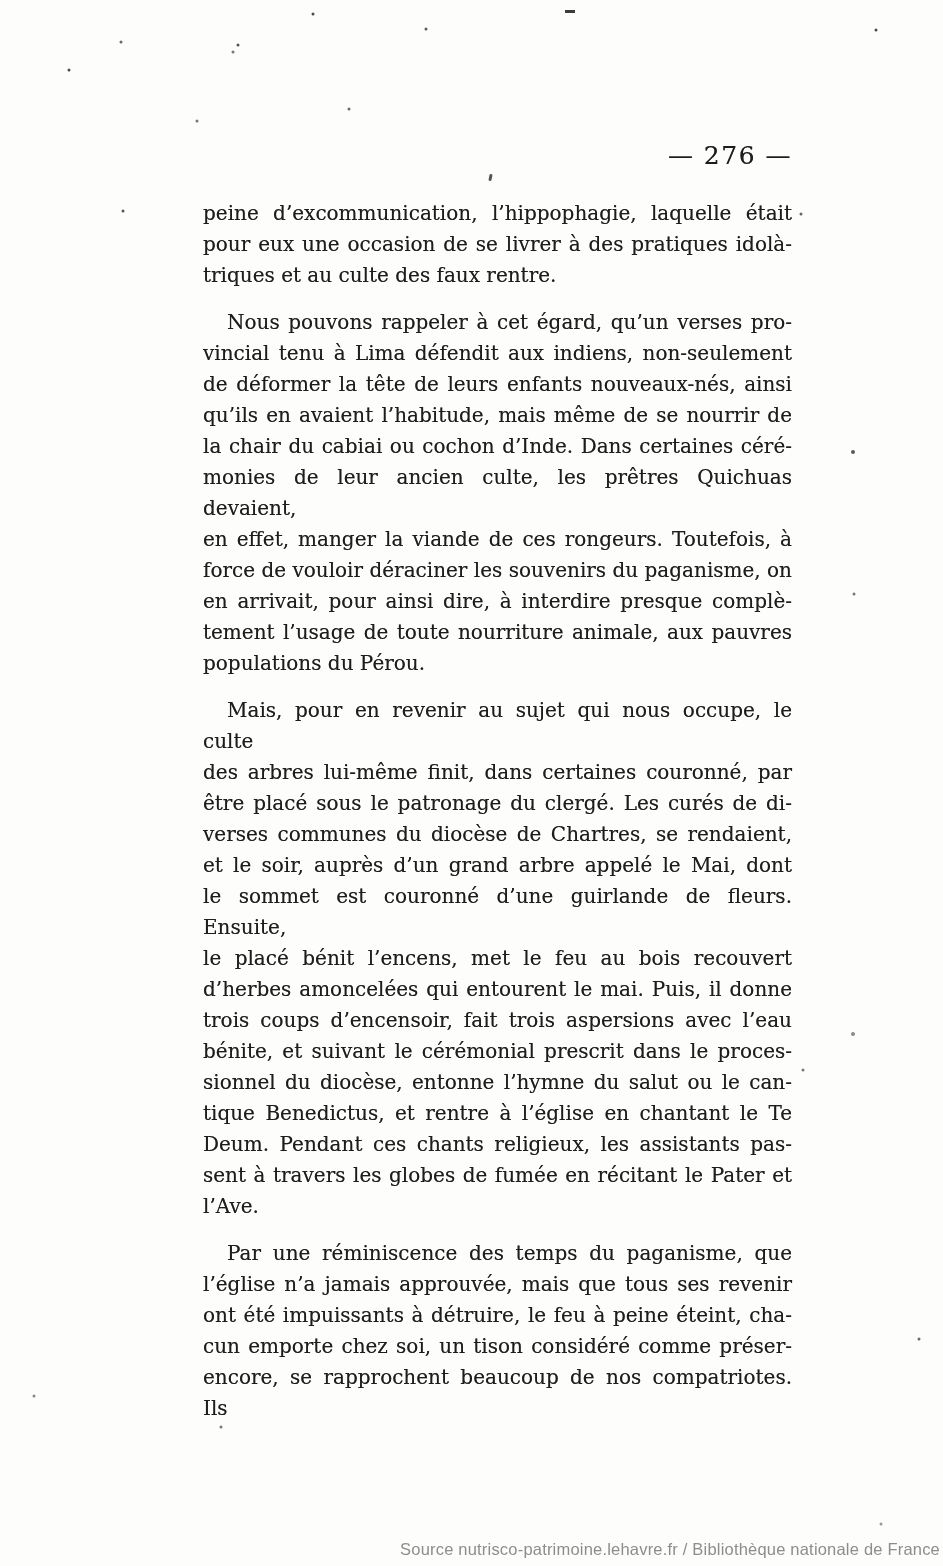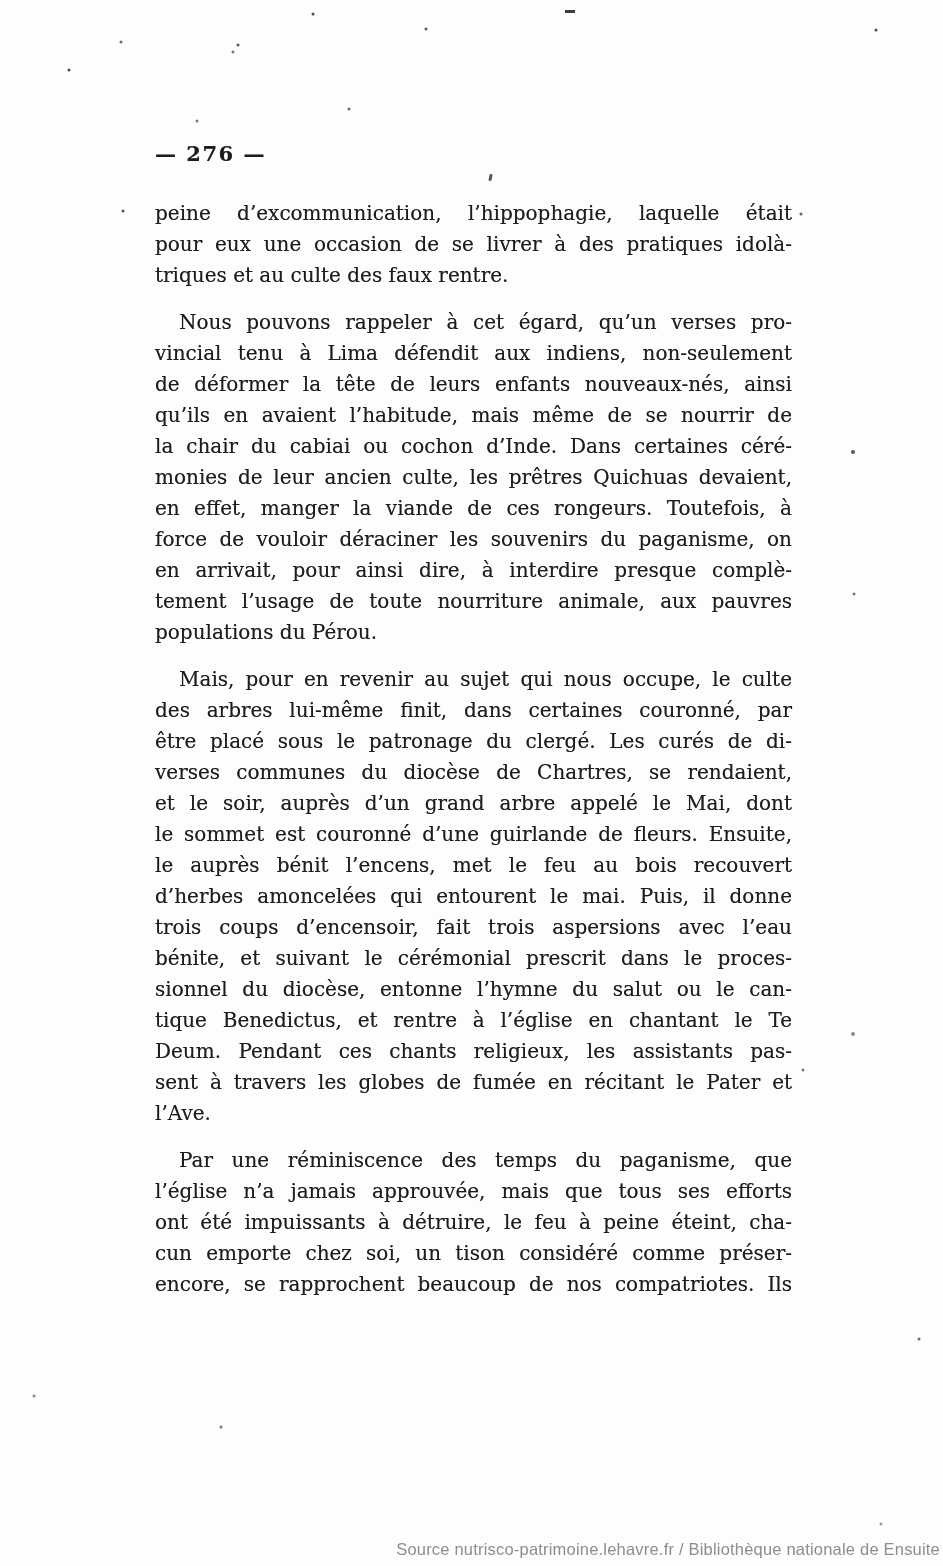--- a/index.html
+++ b/index.html
@@ -10,37 +10,36 @@
     background: #fdfdfc;
     overflow: hidden;
     font-family: "DejaVu Serif", serif;
     color: #1d1d1d;
   }
   .page-number {
     position: absolute;
     top: 141px;
     left: 155px;
     width: 637px;
-    text-align: left;
-    font-size: 21px;
+    text-align: right;
+    font-size: 25px;
     letter-spacing: 1.5px;
     text-shadow: 0 0 0.5px rgba(20,20,20,0.55);
-    font-weight: bold;
   }
   .text-block {
     position: absolute;
     top: 198px;
     left: 155px;
     width: 637px;
     font-size: 20px;
     line-height: 31px;
     text-shadow: 0 0 0.5px rgba(20,20,20,0.55);
   }
   .paragraph + .paragraph { margin-top: 16px; }
-  .line { text-align: justify; text-align-last: left; white-space: normal; }
+  .line { text-align: justify; text-align-last: left; white-space: normal; margin-left: 48px; }
   .line.fill { text-align-last: justify; }
   .line.indent { text-indent: 24px; }
   .it { }
   .footer-credit {
     position: absolute;
     right: 3px;
     bottom: 7px;
     font-family: "Liberation Sans", sans-serif;
     font-size: 16.5px;
     color: #8d8d8d;
@@ -117,33 +116,33 @@
         <div class="line fill"><span>tement l’usage de toute nourriture animale, aux pauvres</span></div>
         <div class="line"><span>populations du Pérou.</span></div>
       </div>
       <div class="paragraph">
         <div class="line fill indent"><span>Mais, pour en revenir au sujet qui nous occupe, le culte</span></div>
         <div class="line fill"><span>des arbres lui-même finit, dans certaines couronné, par</span></div>
         <div class="line fill"><span>être placé sous le patronage du clergé. Les curés de di-</span></div>
         <div class="line fill"><span>verses communes du diocèse de Chartres, se rendaient,</span></div>
         <div class="line fill"><span>et le soir, auprès d’un grand arbre appelé le </span><span class="it">Mai</span><span>, dont</span></div>
         <div class="line fill"><span>le sommet est couronné d’une guirlande de fleurs. Ensuite,</span></div>
-        <div class="line fill"><span>le auprès bénit l’encens, met le feu au bois recouvert</span></div>
+        <div class="line fill"><span>le placé bénit l’encens, met le feu au bois recouvert</span></div>
         <div class="line fill"><span>d’herbes amoncelées qui entourent le mai. Puis, il donne</span></div>
         <div class="line fill"><span>trois coups d’encensoir, fait trois aspersions avec l’eau</span></div>
         <div class="line fill"><span>bénite, et suivant le cérémonial prescrit dans le proces-</span></div>
         <div class="line fill"><span>sionnel du diocèse, entonne l’hymne du salut ou le can-</span></div>
         <div class="line fill"><span>tique </span><span class="it">Benedictus</span><span>, et rentre à l’église en chantant le </span><span class="it">Te</span></div>
         <div class="line fill"><span class="it">Deum</span><span>. Pendant ces chants religieux, les assistants pas-</span></div>
         <div class="line fill"><span>sent à travers les globes de fumée en récitant le </span><span class="it">Pater</span><span> et</span></div>
         <div class="line"><span>l’</span><span class="it">Ave</span><span>.</span></div>
       </div>
       <div class="paragraph">
         <div class="line fill indent"><span>Par une réminiscence des temps du paganisme, que</span></div>
-        <div class="line fill"><span>l’église n’a jamais approuvée, mais que tous ses efforts</span></div>
+        <div class="line fill"><span>l’église n’a jamais approuvée, mais que tous ses revenir</span></div>
         <div class="line fill"><span>ont été impuissants à détruire, le feu à peine éteint, cha-</span></div>
         <div class="line fill"><span>cun emporte chez soi, un tison considéré comme préser-</span></div>
         <div class="line fill"><span>encore, se rapprochent beaucoup de nos compatriotes. Ils</span></div>
       </div>
     </div>
 
-  <div class="footer-credit">Source nutrisco-patrimoine.lehavre.fr / Bibliothèque nationale de Ensuite</div>
+  <div class="footer-credit">Source nutrisco-patrimoine.lehavre.fr / Bibliothèque nationale de France</div>
 </div>
 
 </body></html>

